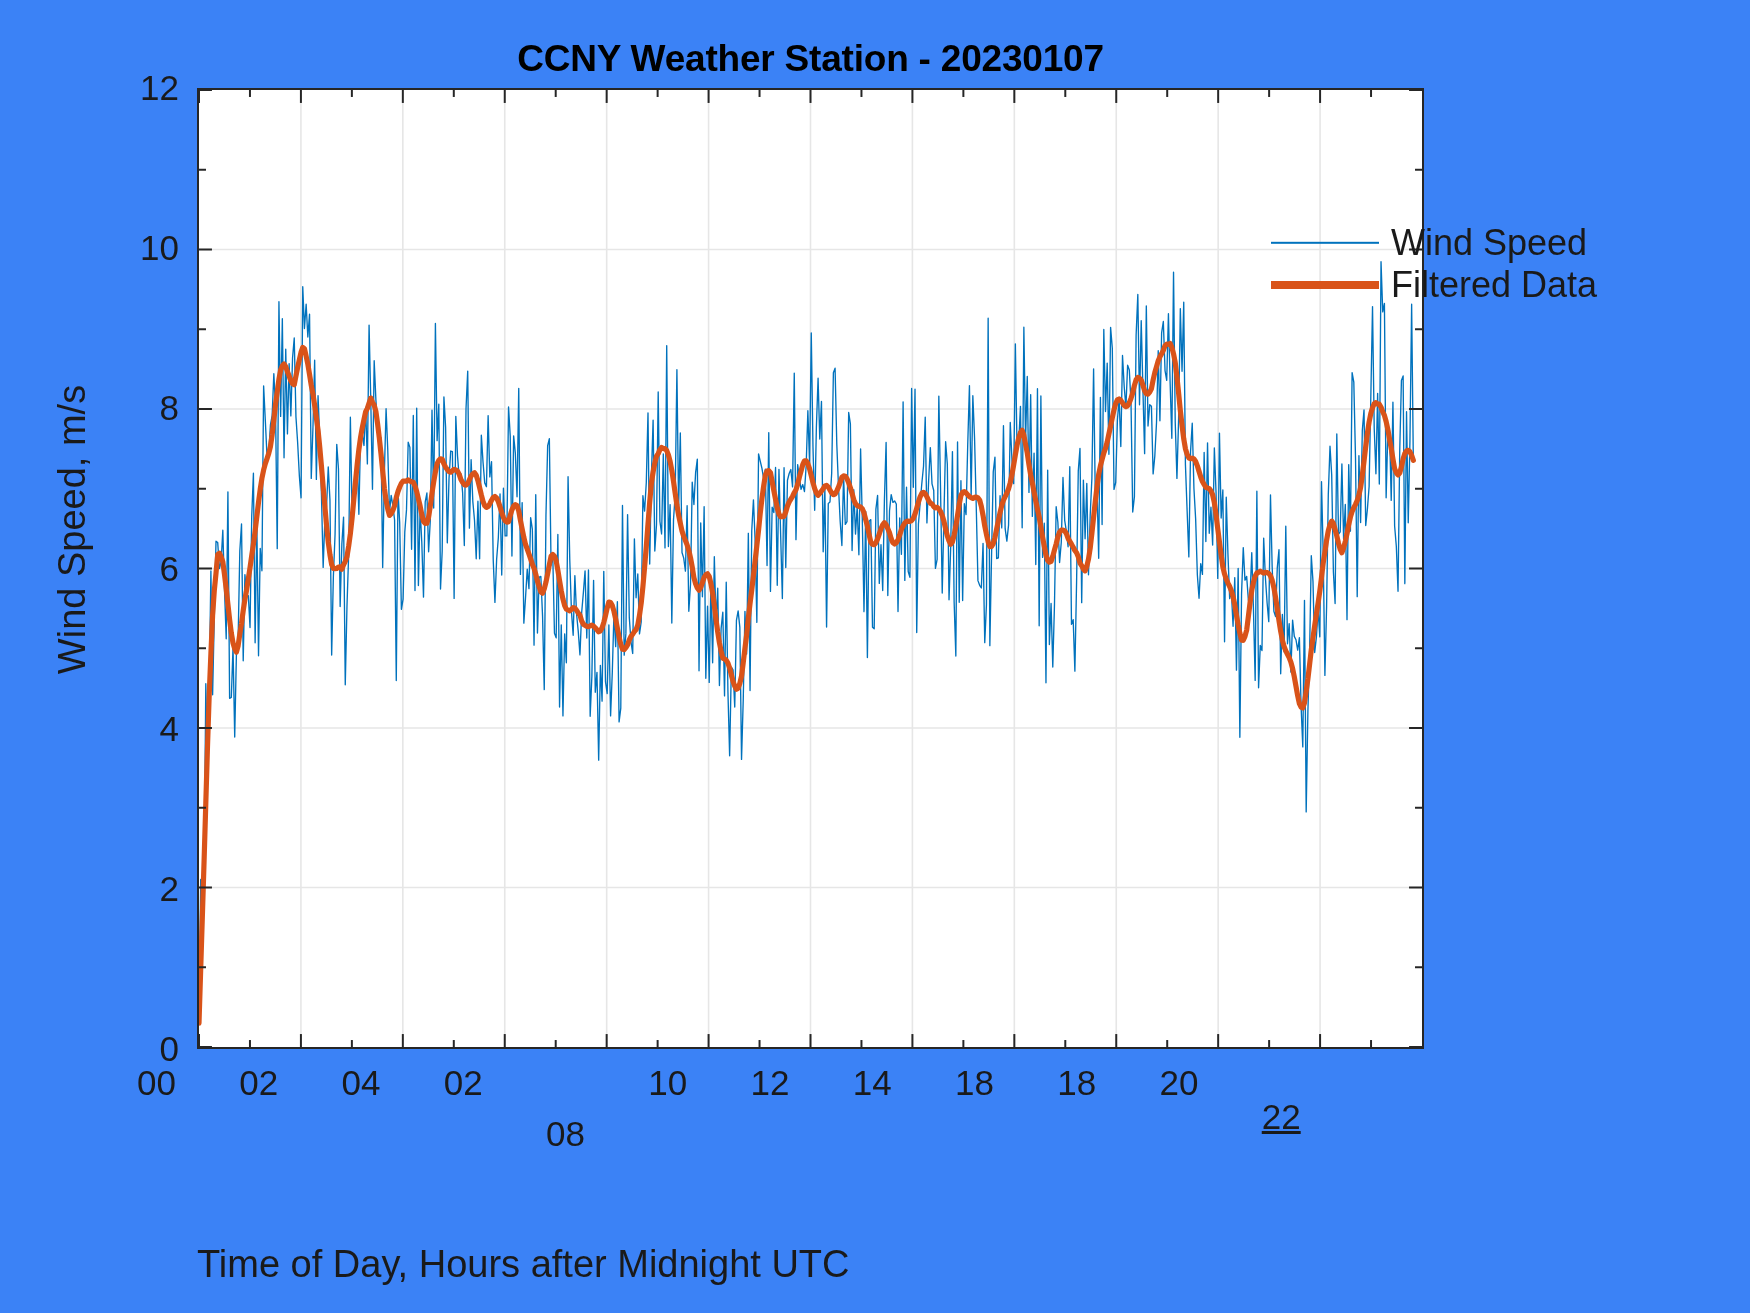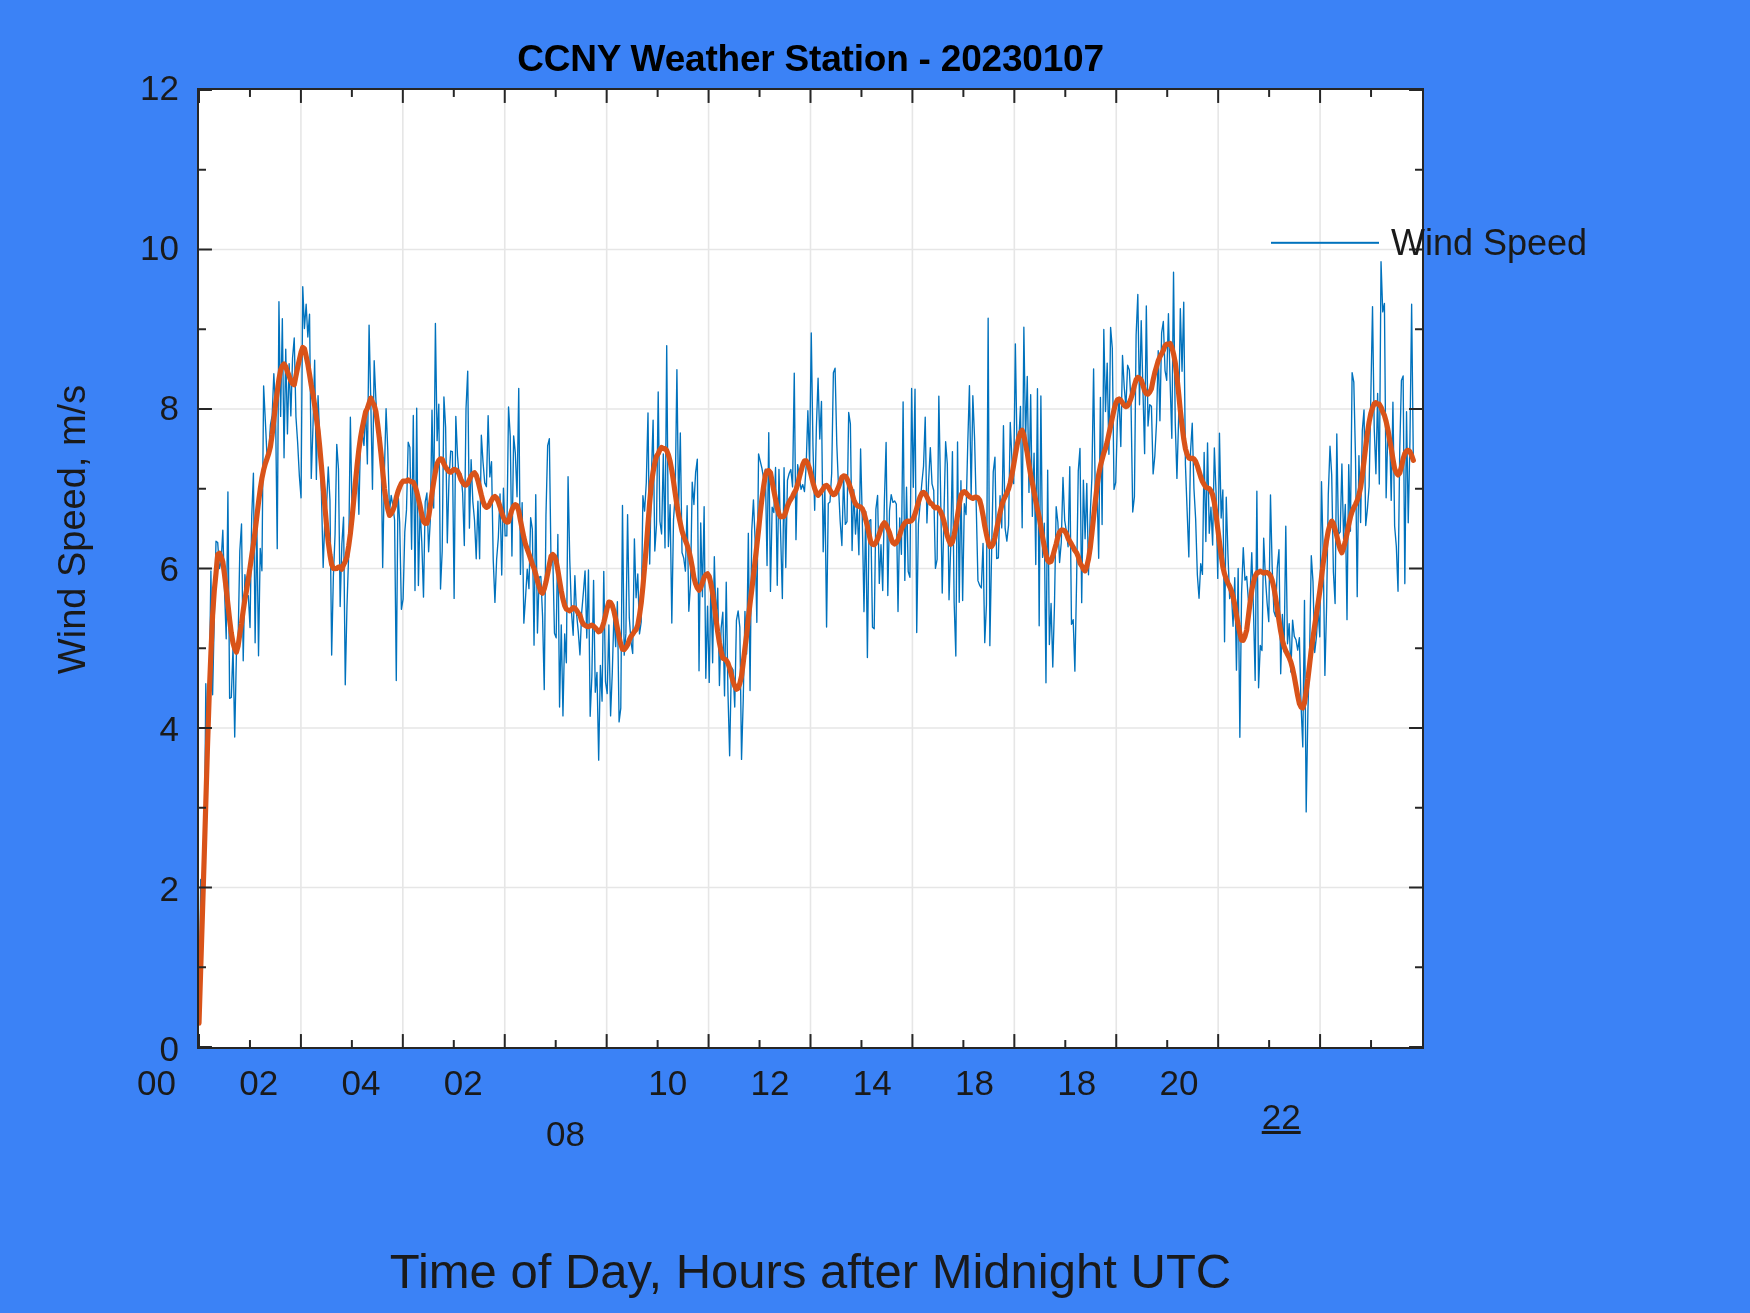--- a/index.html
+++ b/index.html
@@ -32,21 +32,21 @@
   }
 
   
   #y-axis-title{
     position:absolute;left:-278px;top:508px;width:700px;
     transform:rotate(-90deg);transform-origin:center center;
     text-align:center;font-size:38px;color:#1a1a1a;white-space:nowrap;
   }
   #x-axis-title{
     position:absolute;left:197px;top:1243px;width:1227px;
-    text-align:center;font-size:49px;color:#1a1a1a;white-space:nowrap;
+    text-align:left;font-size:38px;color:#1a1a1a;white-space:nowrap;
   }
 
   
   #legend{
     position:absolute;left:1072px;top:132px;width:340px;
   }
   .legend-row{display:flex;align-items:center;height:42px;}
   .legend-swatch{width:108px;height:22px;position:relative;flex:0 0 auto;}
   .legend-swatch i{
     position:absolute;left:0;right:0;top:50%;transform:translateY(-50%);
@@ -163,20 +163,26 @@
         <line x1="1227" y1="80.08333333333337" x2="1220" y2="80.08333333333337"></line>
       </svg>
 
     <div id="legend">
         <div class="legend-row">
           <span class="legend-swatch sw-thin">
             <i style="background: rgb(0, 114, 189);"></i>
           </span>
           <span class="legend-text">Wind Speed</span>
         </div>
+        <div class="legend-row">
+          <span class="legend-swatch sw-thick">
+            <i style="background: rgb(217, 83, 25);"></i>
+          </span>
+          <span class="legend-text">Filtered Data</span>
+        </div>
       </div>
   </div>
 
   <div id="y-axis-ticks">
       <div class="ylabel-item" style="left: 29px; top: 1031px;">0</div>
       <div class="ylabel-item" style="left: 29px; top: 870.833px;">2</div>
       <div class="ylabel-item" style="left: 29px; top: 710.667px;">4</div>
       <div class="ylabel-item" style="left: 29px; top: 550.5px;">6</div>
       <div class="ylabel-item" style="left: 29px; top: 390.333px;">8</div>
       <div class="ylabel-item" style="left: 29px; top: 230.167px;">10</div>

